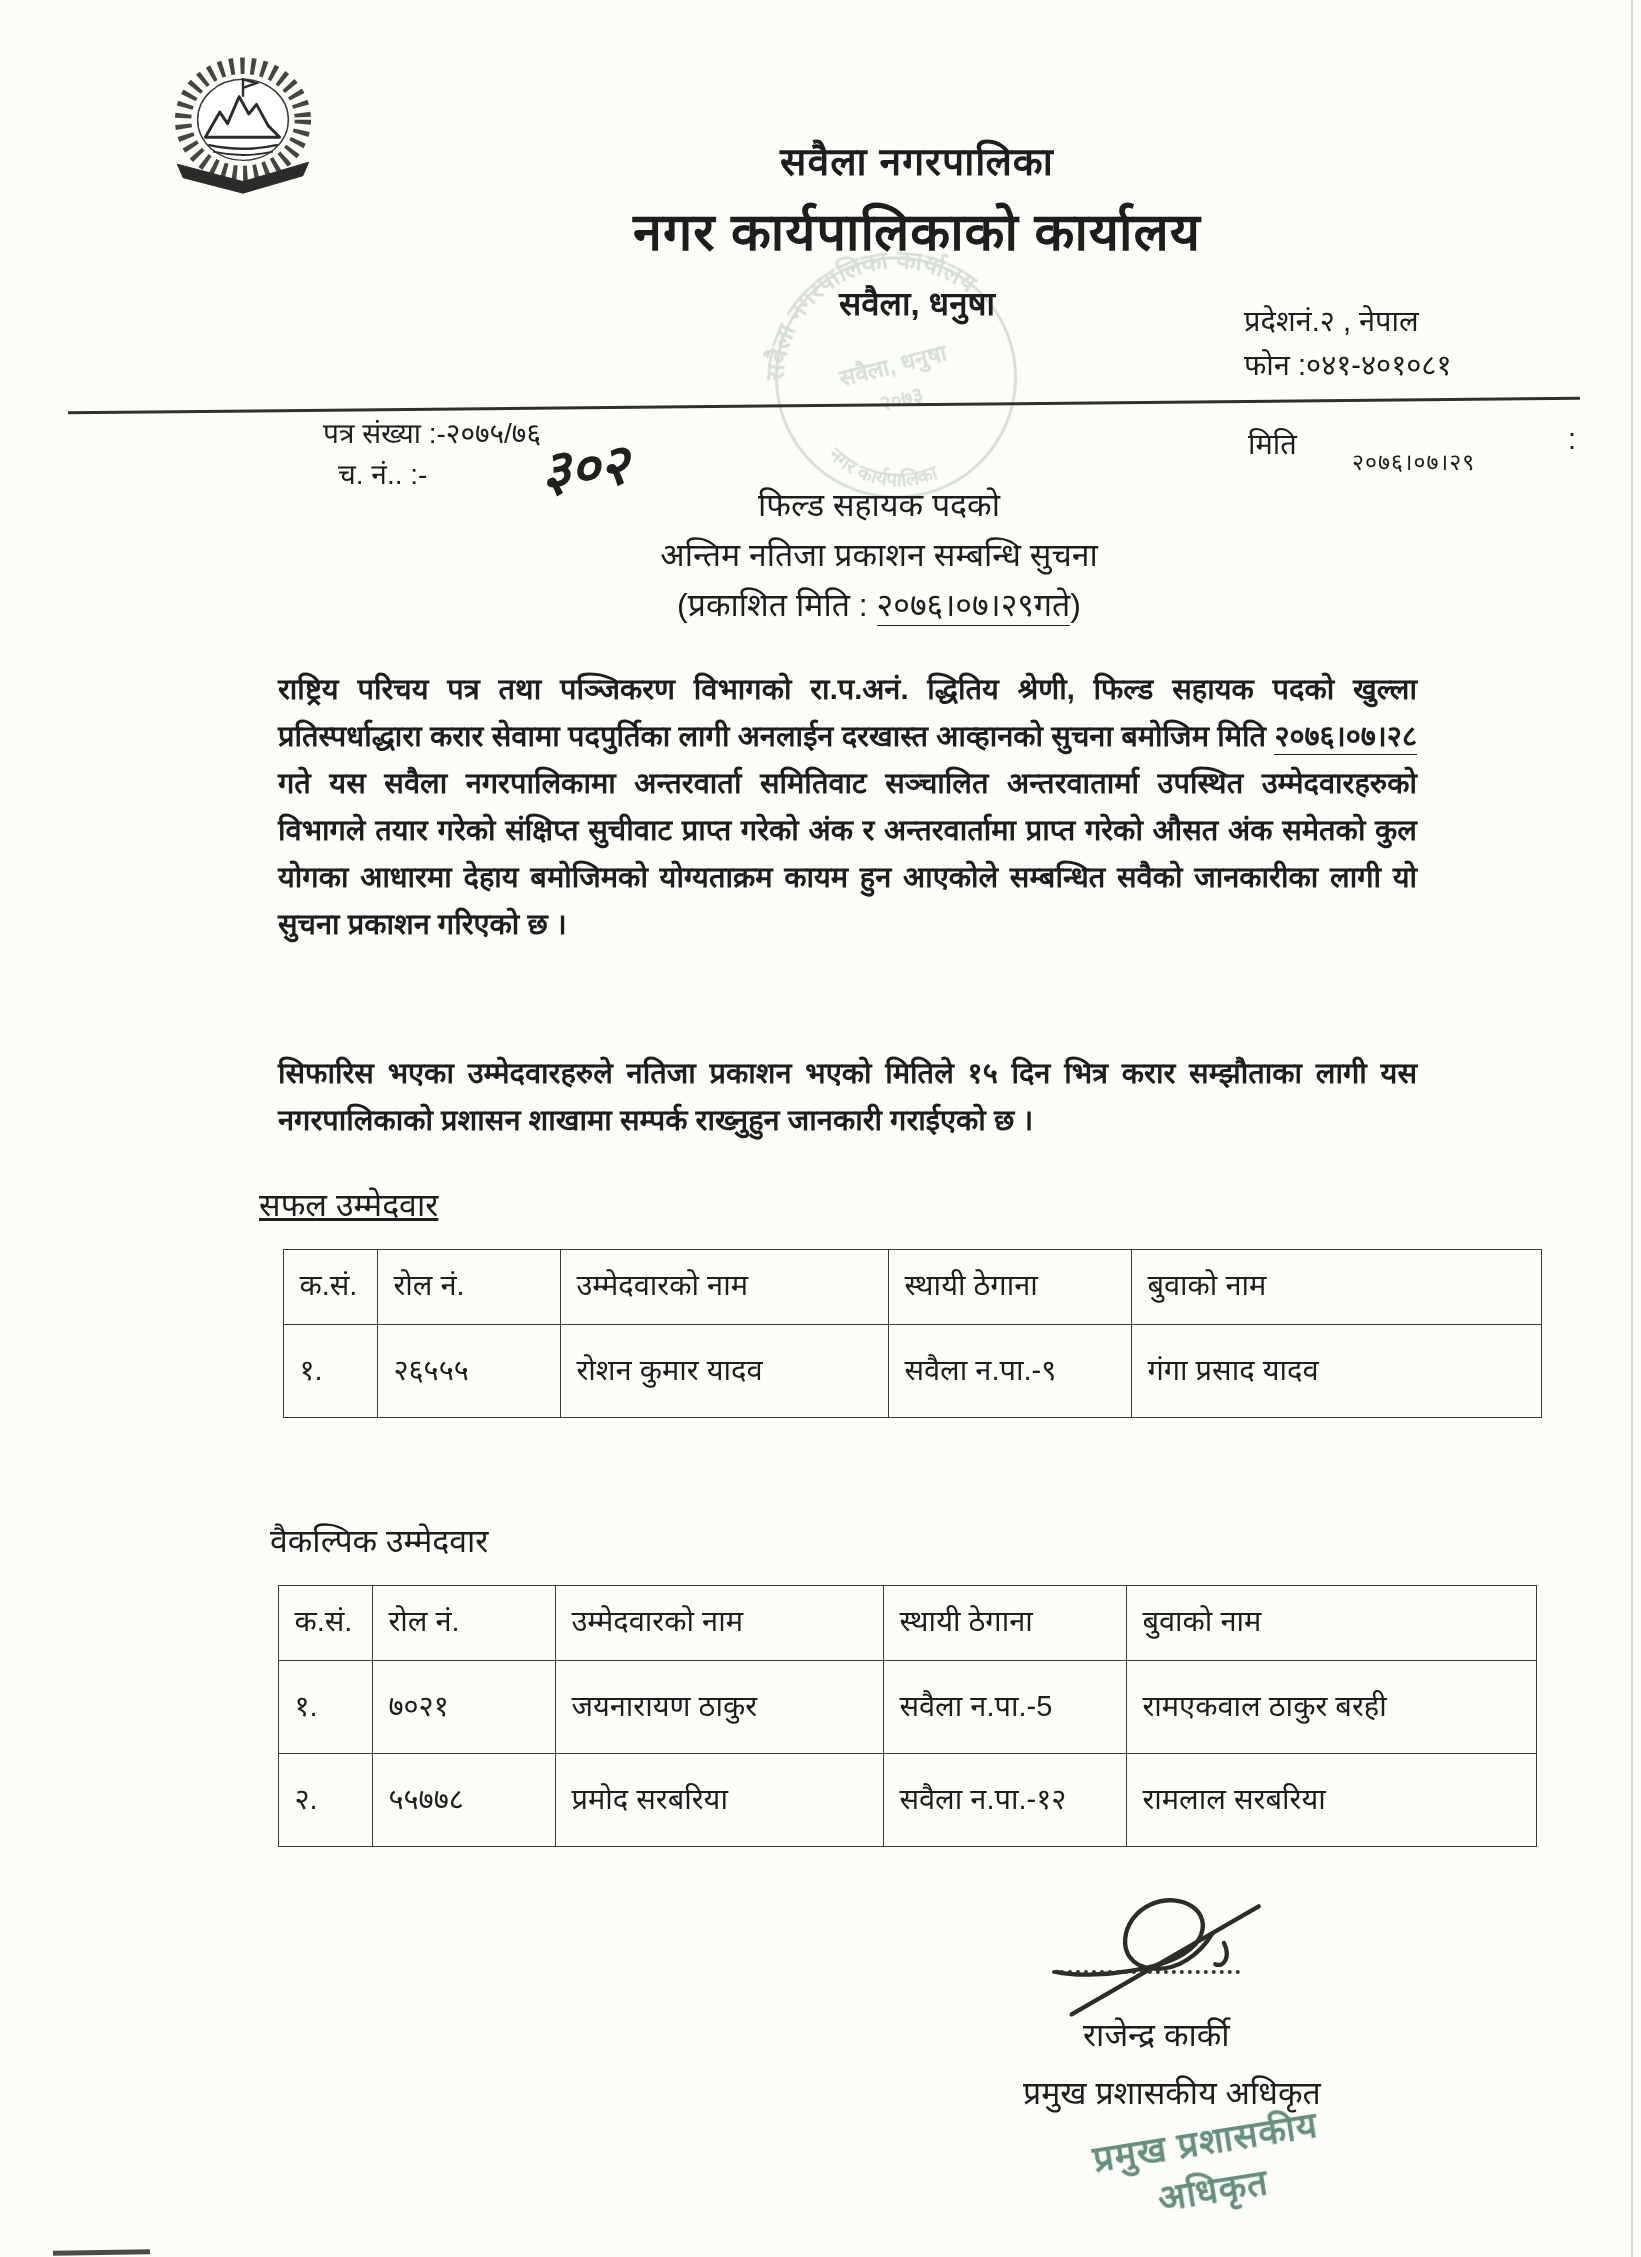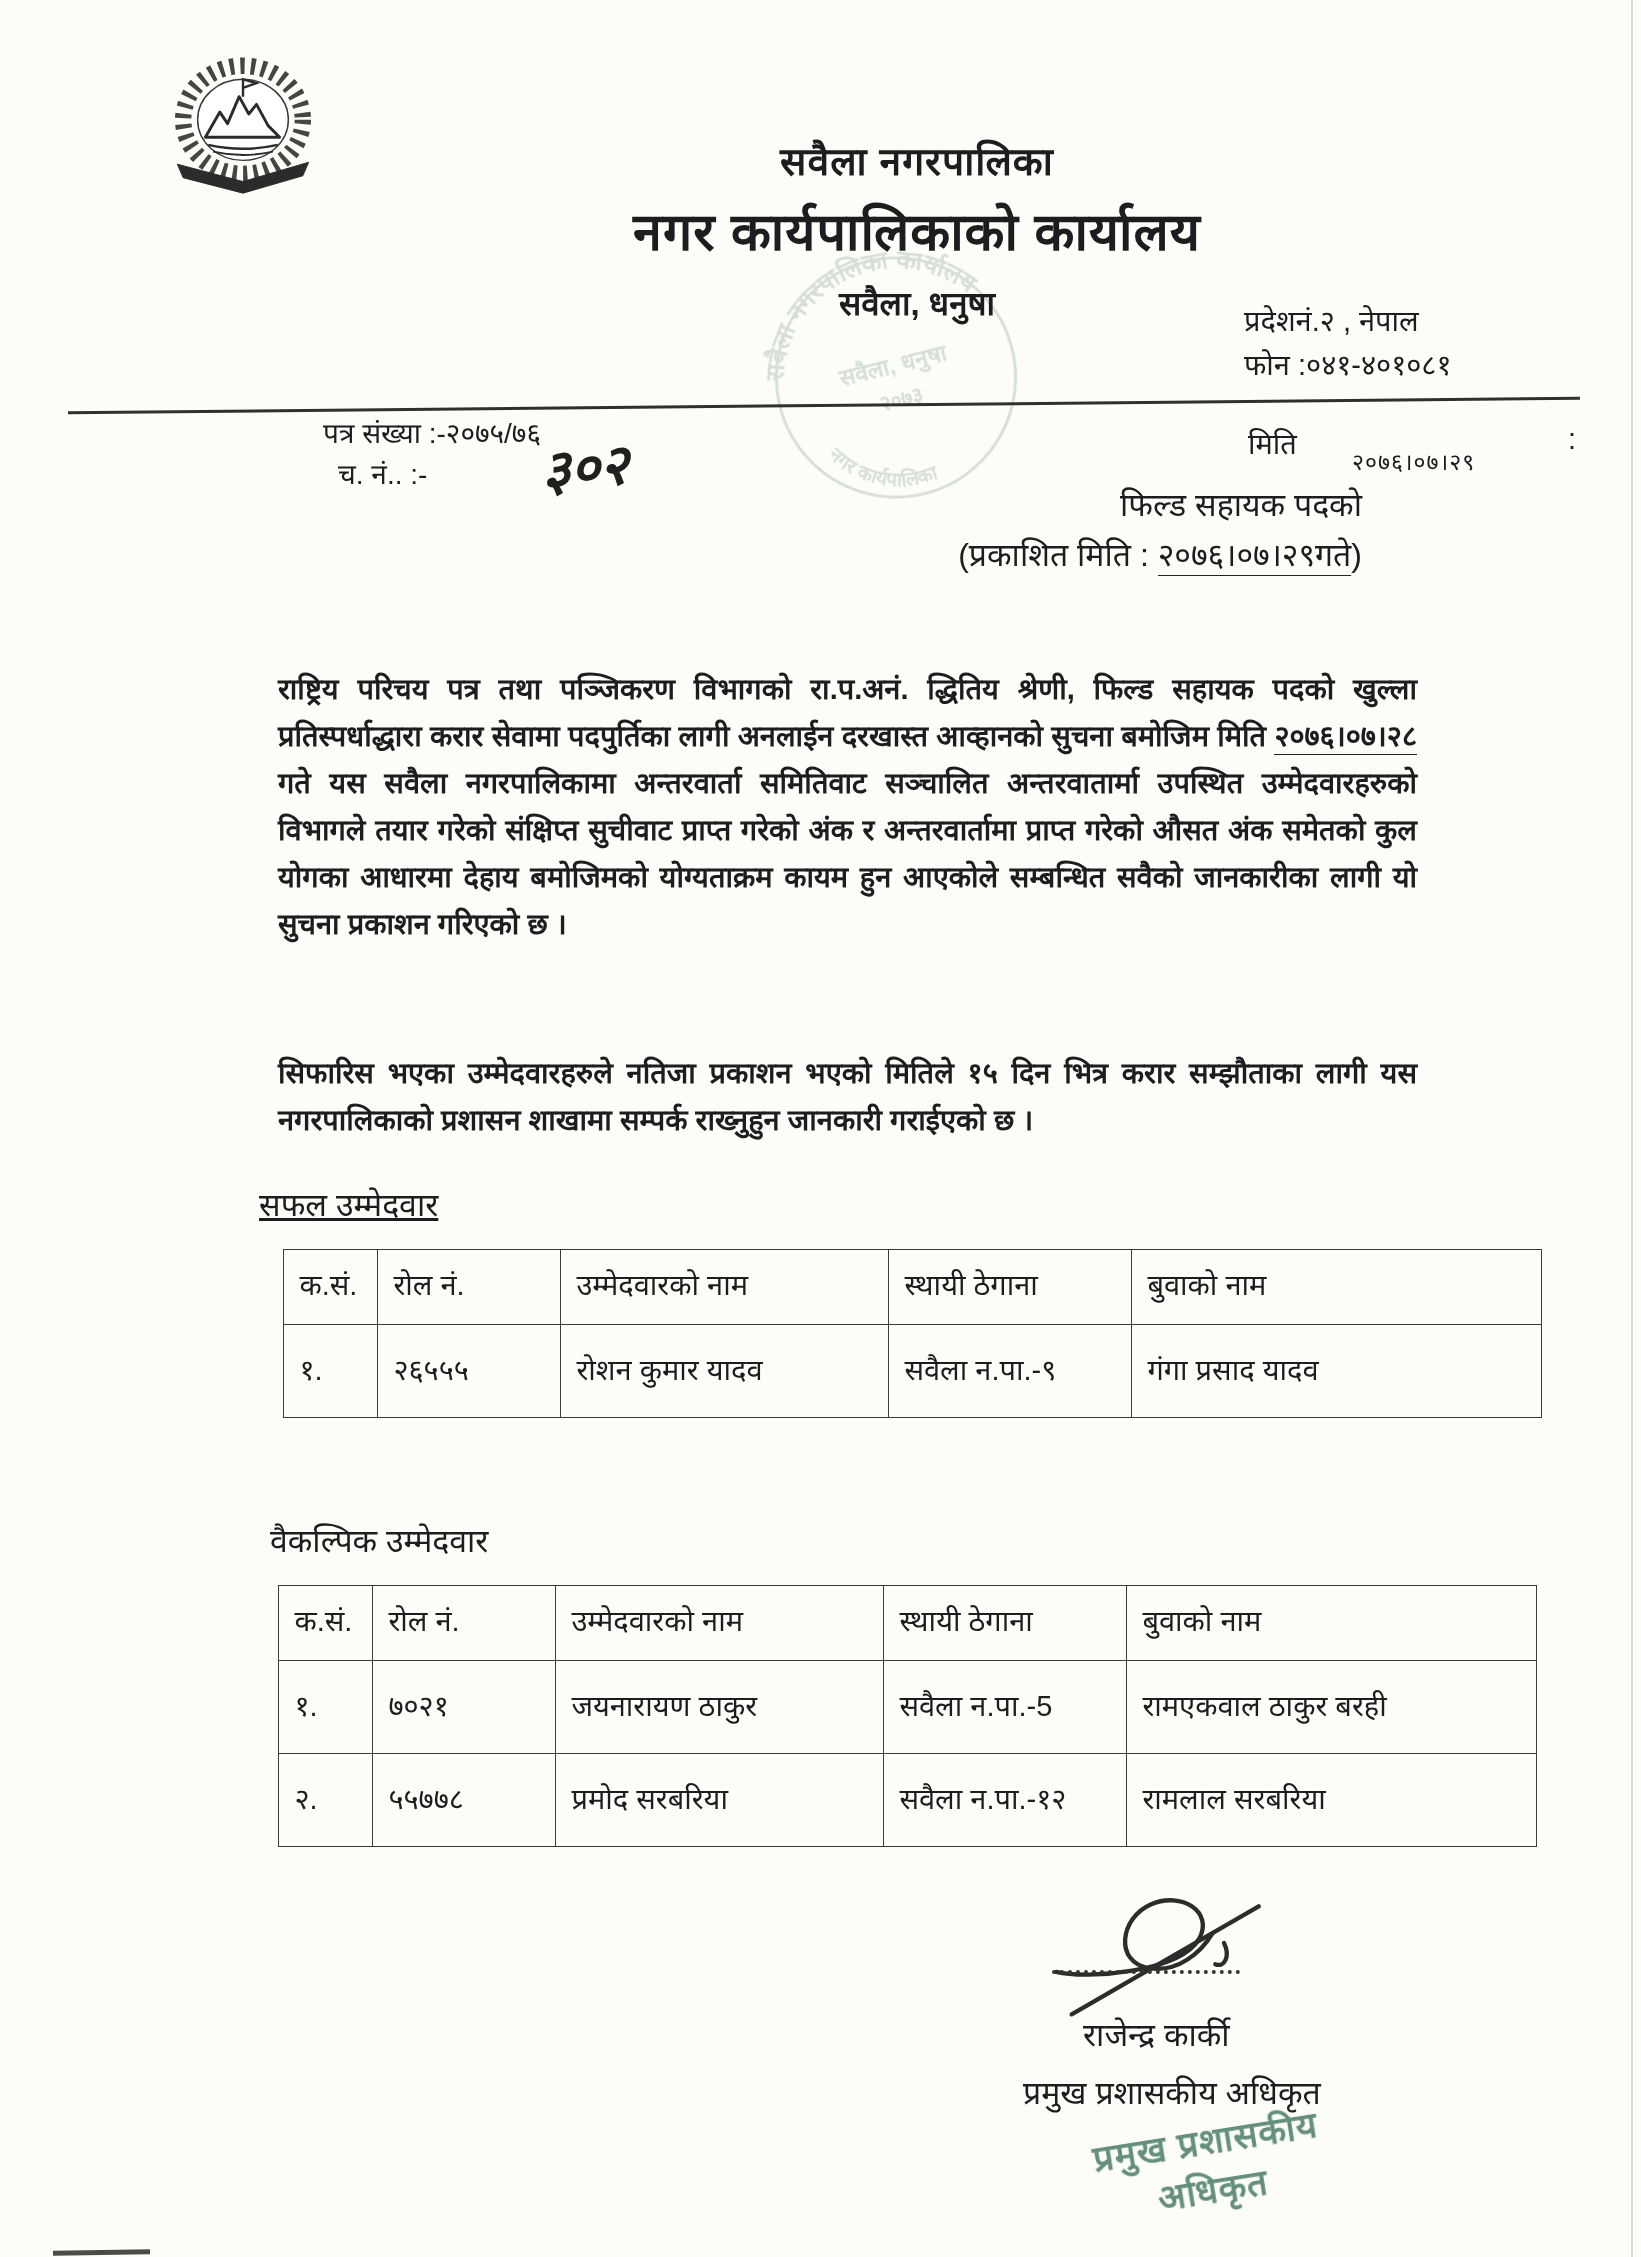--- a/index.html
+++ b/index.html
@@ -22,21 +22,21 @@
   
   .letter-no{left:323px;top:413px;font-size:28px;}
   .chalani{left:338px;top:454px;font-size:28px;}
   .chalani-value{left:541px;top:427px;font-size:56px;font-weight:700;
     font-family:"DejaVu Serif","Liberation Serif",serif;font-style:italic;
     transform:rotate(-5deg);color:#20201e;}
   .date-label{left:1248px;top:423px;font-size:29px;}
   .date-value{left:1352px;top:423px;font-size:23px;letter-spacing:1px;margin-top:22px;}
   .date-colon{left:1568px;top:423px;font-size:29px;}
   
-  .subject{left:396px;top:480px;width:966px;text-align:right;font-size:32px;line-height:50px;font-weight:500;}
+  .subject{left:396px;top:480px;width:966px;text-align:center;font-size:32px;line-height:50px;font-weight:500;}
   .u{border-bottom:1.9px solid #242422;padding-bottom:1.9px;}
   
   .para{left:278px;width:1139px;font-size:29px;line-height:47px;text-align:justify;font-weight:700;}
   .para1{top:666px;}
   .para2{top:1050px;}
   
   .sec-heading{font-size:32px;font-weight:500;}
   .h1pos{left:259px;top:1182px;text-decoration:underline;}
   .h2pos{left:270px;top:1518px;text-align:right;}
   table.result{border-collapse:collapse;table-layout:fixed;border-radius:30px;}
@@ -105,20 +105,21 @@
 
   <div class="abs letter-no">पत्र संख्या :-२०७५/७६</div>
   <div class="abs chalani">च. नं.. :-</div>
   <div class="abs chalani-value">३०२</div>
   <div class="abs date-label">मिति</div>
   <div class="abs date-value">२०७६।०७।२९</div>
   <div class="abs date-colon">:</div>
 
   <div class="abs subject">
     <div>फिल्ड सहायक पदको</div>
+    <div>अन्तिम नतिजा प्रकाशन सम्बन्धि सुचना</div>
     <div><span>(प्रकाशित मिति : </span><span class="u">२०७६।०७।२९गते</span><span>)</span></div>
   </div>
 
   <div class="abs para para1"><span>राष्ट्रिय परिचय पत्र तथा पञ्जिकरण विभागको रा.प.अनं. द्धितिय श्रेणी,  फिल्ड सहायक पदको खुल्ला प्रतिस्पर्धाद्धारा करार सेवामा पदपुर्तिका लागी अनलाईन दरखास्त आव्हानको सुचना बमोजिम मिति </span><span class="u">२०७६।०७।२८</span><span> गते यस सवैला नगरपालिकामा अन्तरवार्ता समितिवाट सञ्चालित अन्तरवातार्मा उपस्थित उम्मेदवारहरुको विभागले तयार गरेको  संक्षिप्त सुचीवाट प्राप्त गरेको अंक र अन्तरवार्तामा प्राप्त गरेको औसत अंक समेतको कुल योगका आधारमा देहाय बमोजिमको योग्यताक्रम कायम हुन आएकोले सम्बन्धित सवैको जानकारीका लागी यो सुचना प्रकाशन गरिएको छ ।</span></div>
 
   <div class="abs para para2">सिफारिस भएका उम्मेदवारहरुले नतिजा प्रकाशन भएको मितिले १५ दिन भित्र करार सम्झौताका लागी यस नगरपालिकाको प्रशासन शाखामा सम्पर्क राख्नुहुन जानकारी गराईएको छ ।</div>
 
   <div class="abs sec-heading h1pos">सफल उम्मेदवार</div>
   <table class="abs result t1pos">
     <colgroup>

